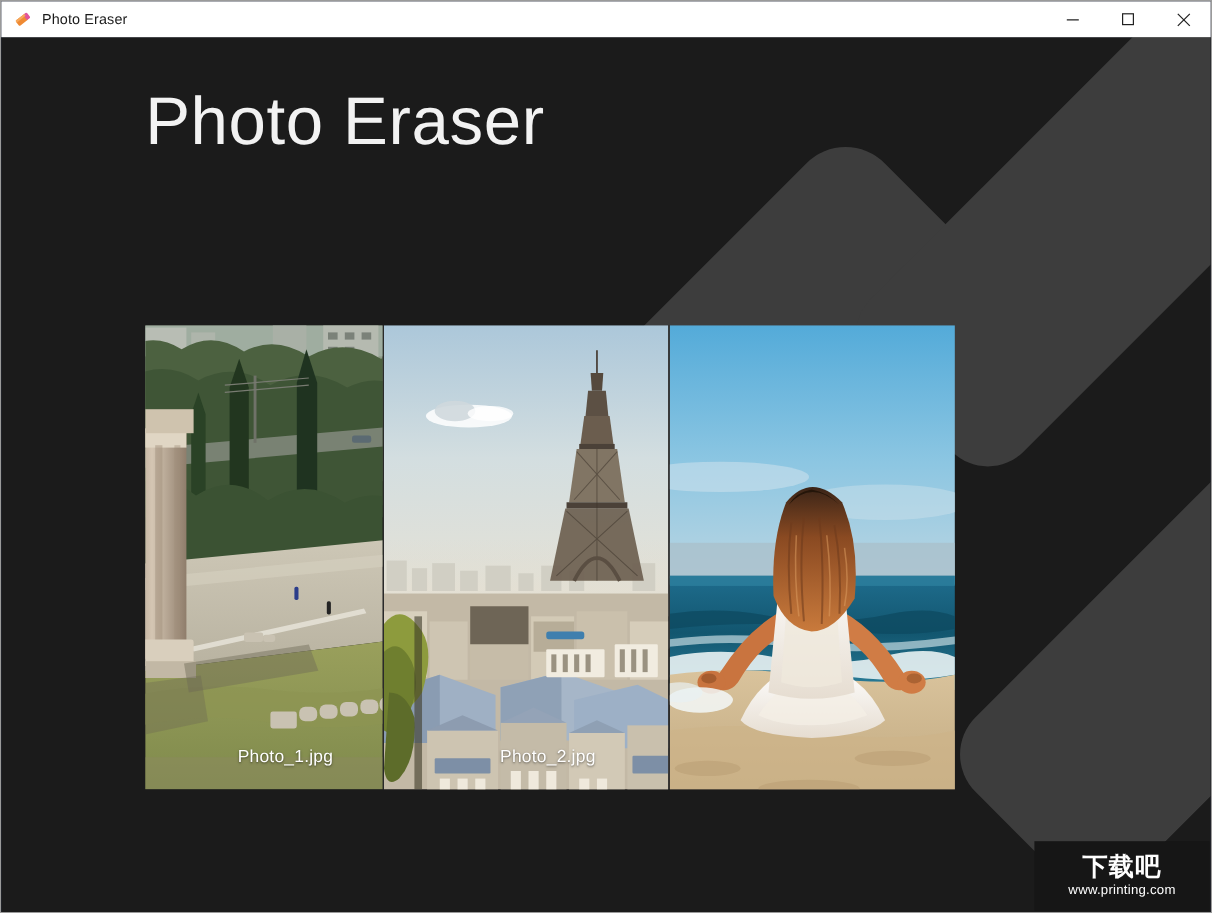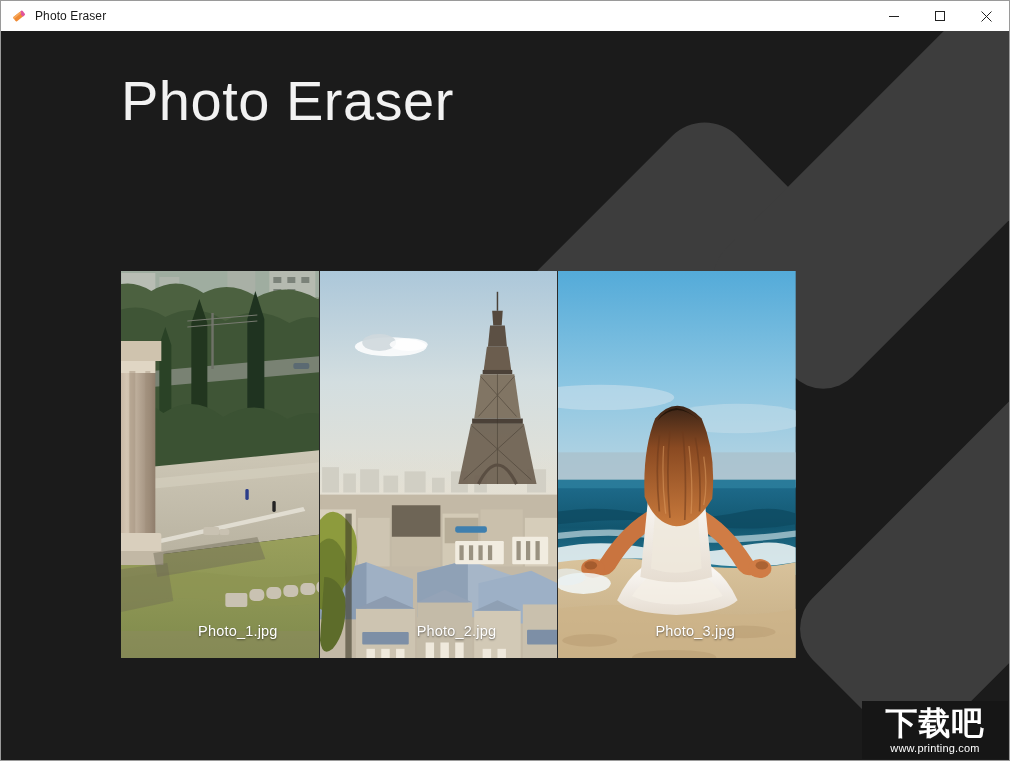--- a/index.html
+++ b/index.html
@@ -177,21 +177,21 @@
     height: 58px;
     background: #161616;
     z-index: 30;
     display: flex;
     flex-direction: column;
     align-items: center;
     justify-content: center;
   }
   .wm-cn {
     color: #ffffff;
-    font-size: 32px;
+    font-size: 21px;
     font-weight: bold;
     line-height: 1;
     letter-spacing: 1px;
     font-family: "DejaVu Sans", sans-serif;
   }
   .wm-url {
     color: #ffffff;
     font-size: 11px;
     line-height: 1;
     margin-top: 4px;
@@ -566,21 +566,20 @@
             <path d="M100 176 Q98 210 102 240"></path>
             <path d="M124 176 Q128 210 126 240"></path>
             <path d="M138 186 Q142 212 138 232"></path>
           </g>
 
           <path d="M94 152 Q112 132 134 152 Q124 142 112 140 Q100 142 94 152 Z" fill="#241509"></path>
 
           <ellipse cx="24" cy="306" rx="26" ry="10" fill="#f3f8f8" opacity=".85"></ellipse>
           <ellipse cx="8" cy="300" rx="18" ry="8" fill="#e8f1f2" opacity=".7"></ellipse>
         </svg>
-        <div class="thumb-label">Photo_3.jpg</div>
       </div>
 
     </div>
 
     <div class="site-watermark">
       <div class="wm-cn">下载吧</div>
       <div class="wm-url">www.printing.com</div>
     </div>
 
   </div>

